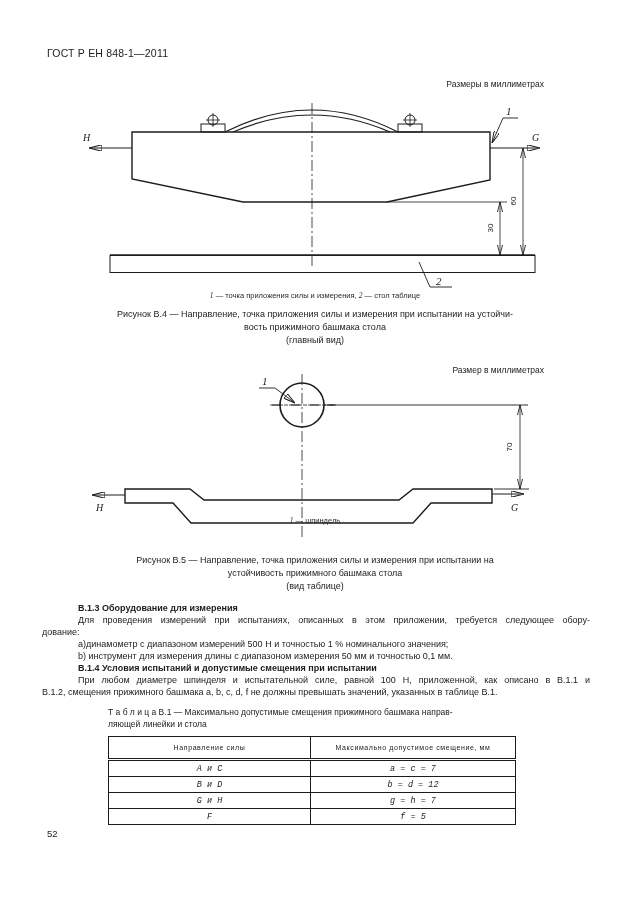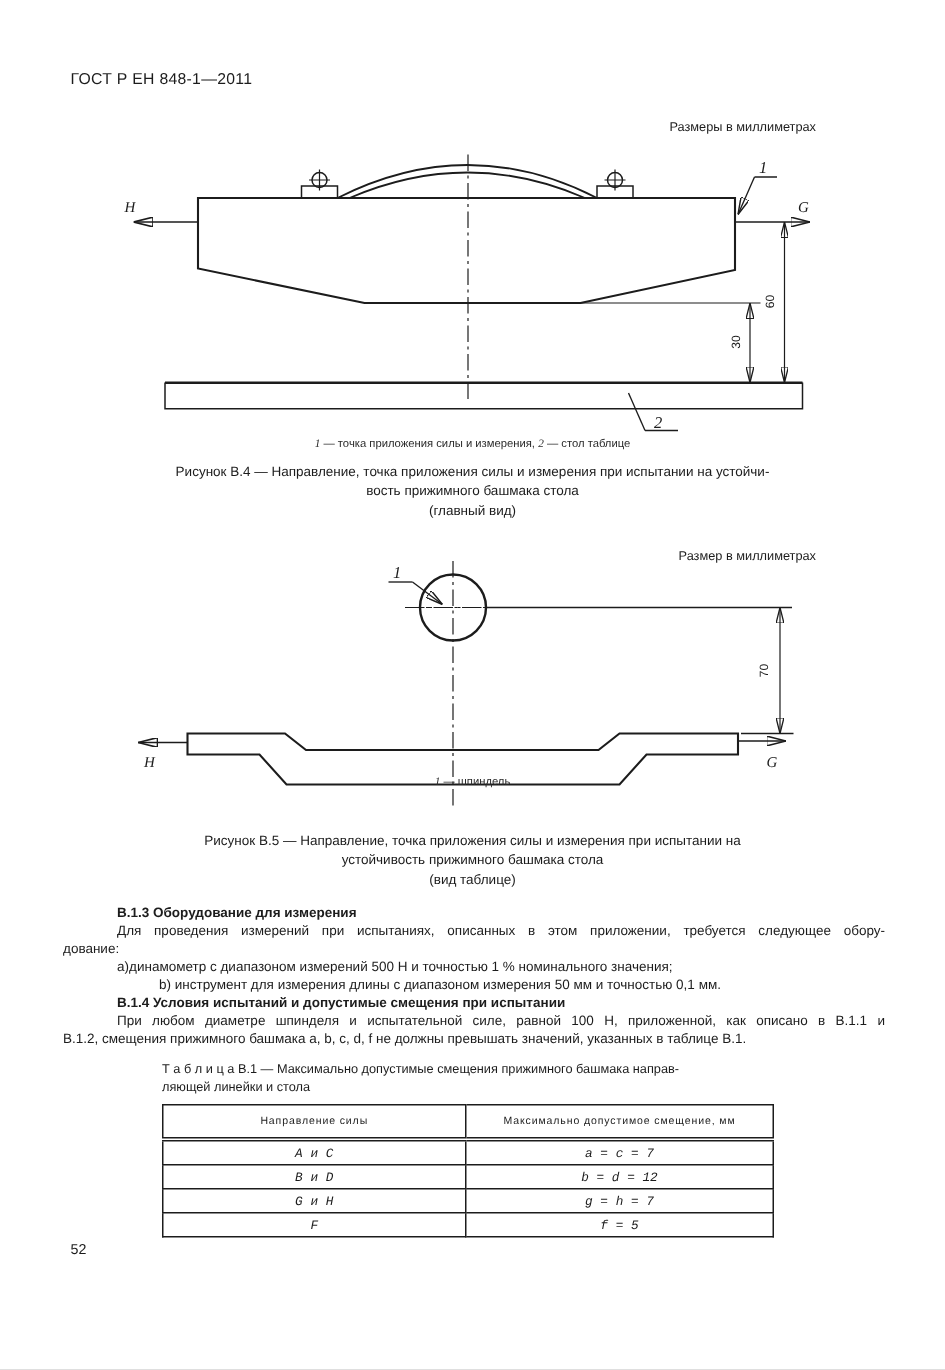--- a/index.html
+++ b/index.html
@@ -134,21 +134,21 @@
     <i>1</i><span> — шпиндель</span>
   </div>
   <div class="abs center-line caption" style="top:555px;">Рисунок В.5 — Направление, точка приложения силы и  измерения при испытании на</div>
   <div class="abs center-line caption" style="top:568px;">устойчивость прижимного башмака стола</div>
   <div class="abs center-line caption" style="top:581px;">(вид таблице)</div>
 
   <div class="abs body-line indent bold" style="top:602px;">В.1.3 Оборудование для измерения</div>
   <div class="abs body-line just" style="top:614px;">Для проведения измерений при испытаниях, описанных в этом приложении, требуется следующее обору-</div>
   <div class="abs body-line margin0" style="top:626px;">дование:</div>
   <div class="abs body-line indent" style="top:638px;">а)динамометр с диапазоном измерений 500 Н и точностью 1 % номинального значения;</div>
-  <div class="abs body-line indent" style="top:650px;margin-left:28px;">b) инструмент для измерения длины с диапазоном измерения 50 мм и точностью 0,1 мм.</div>
+  <div class="abs body-line indent" style="top:650px;">b) инструмент для измерения длины с диапазоном измерения 50 мм и точностью 0,1 мм.</div>
   <div class="abs body-line indent bold" style="top:662px;">В.1.4 Условия испытаний и допустимые смещения при испытании</div>
   <div class="abs body-line just" style="top:674px;">При любом диаметре шпинделя и испытательной силе, равной 100 Н, приложенной, как описано в В.1.1 и</div>
   <div class="abs body-line margin0" style="top:686px;">В.1.2, смещения прижимного башмака a, b, c, d, f не должны превышать значений, указанных в таблице В.1.</div>
 
   <div class="abs tbl-title" style="top:706px;">Т а б л и ц а  В.1 — Максимально допустимые смещения прижимного башмака направ-</div>
   <div class="abs tbl-title" style="top:718px;">ляющей линейки и стола</div>
 
   <table class="b1">
     <colgroup>
         <col style="width:202px">

